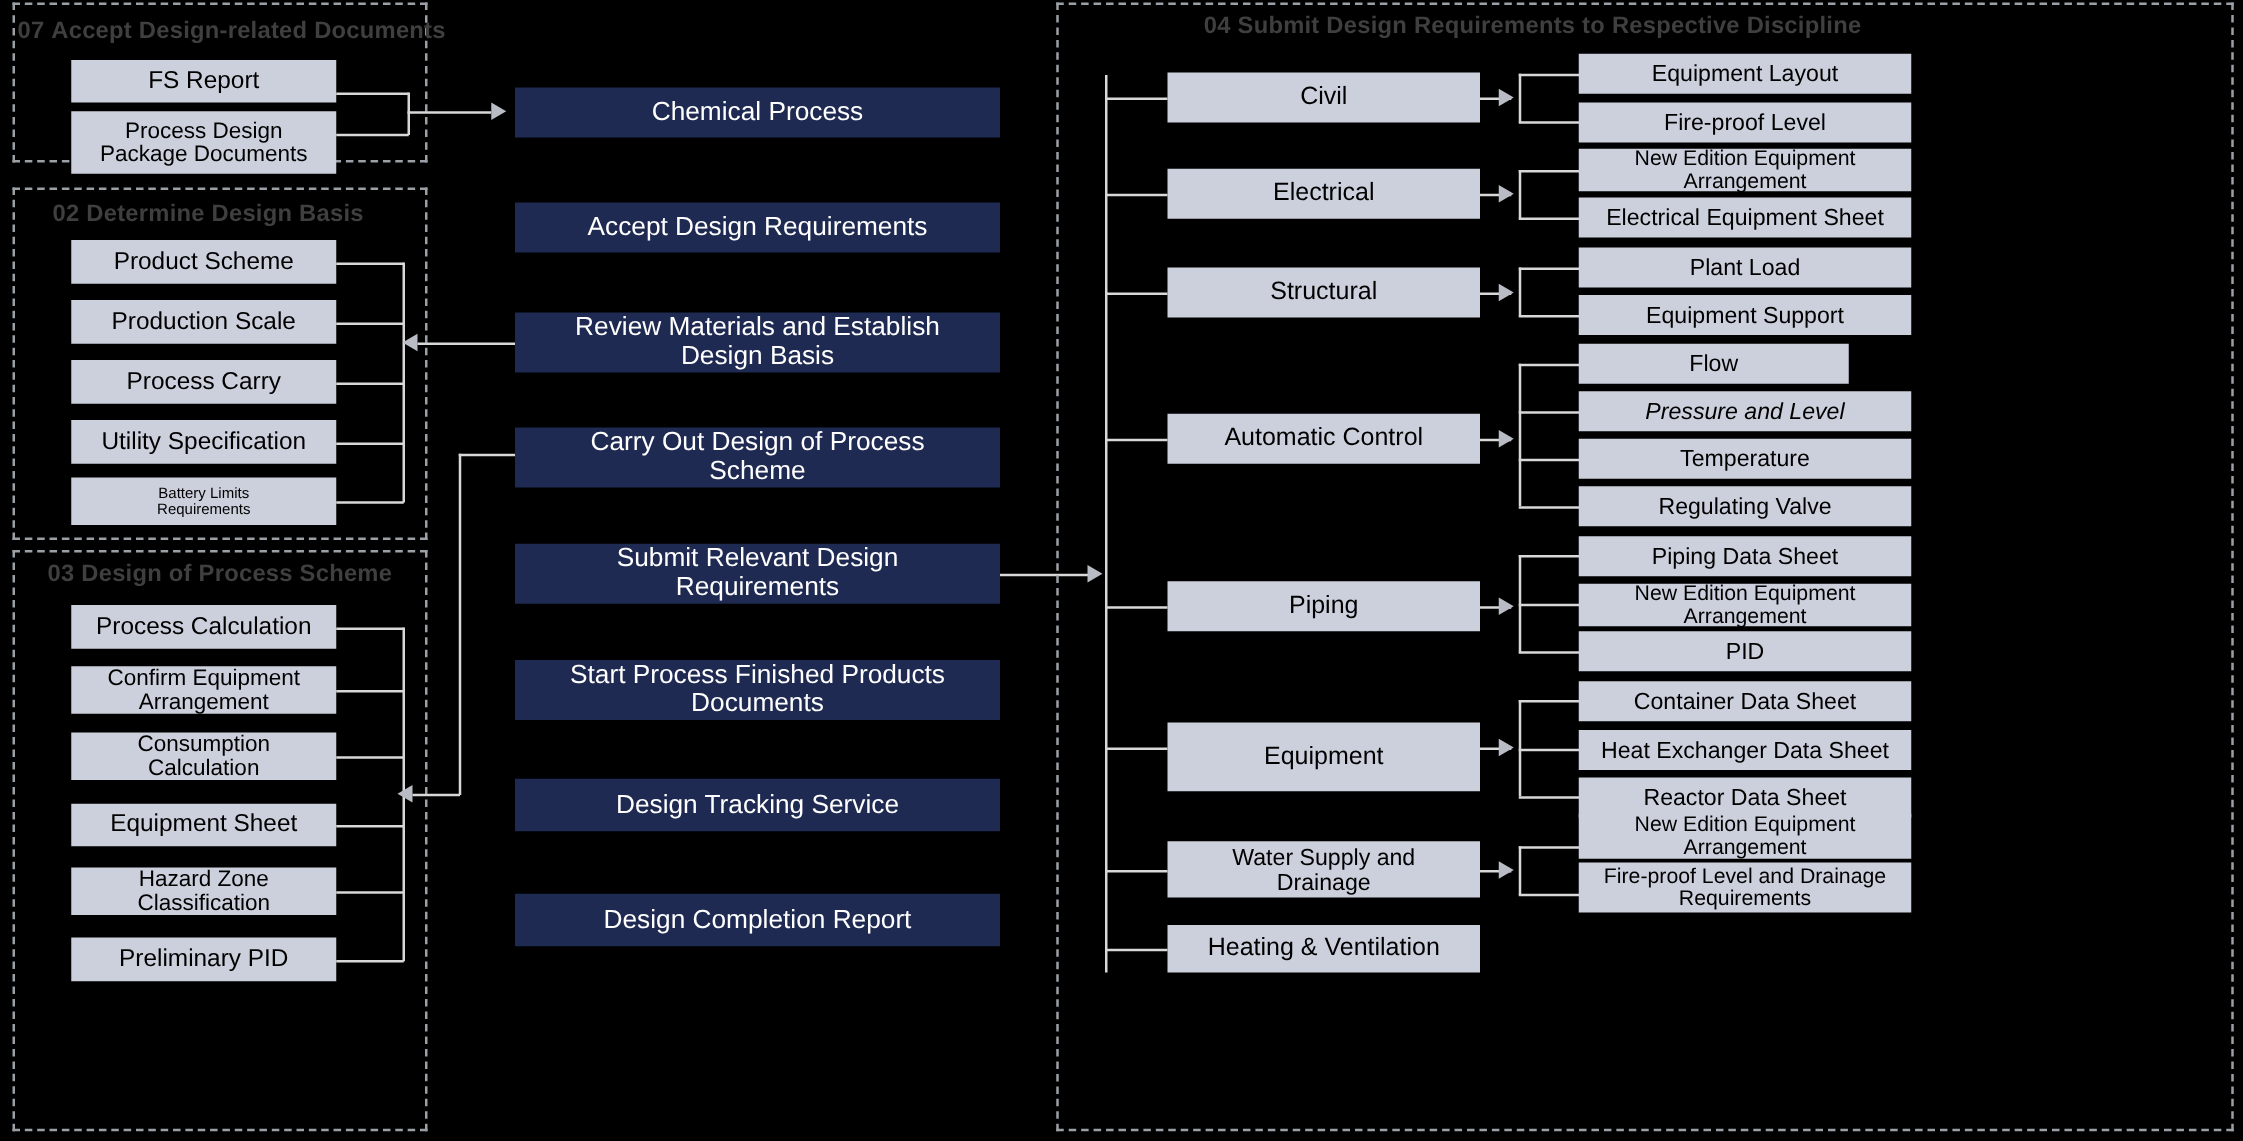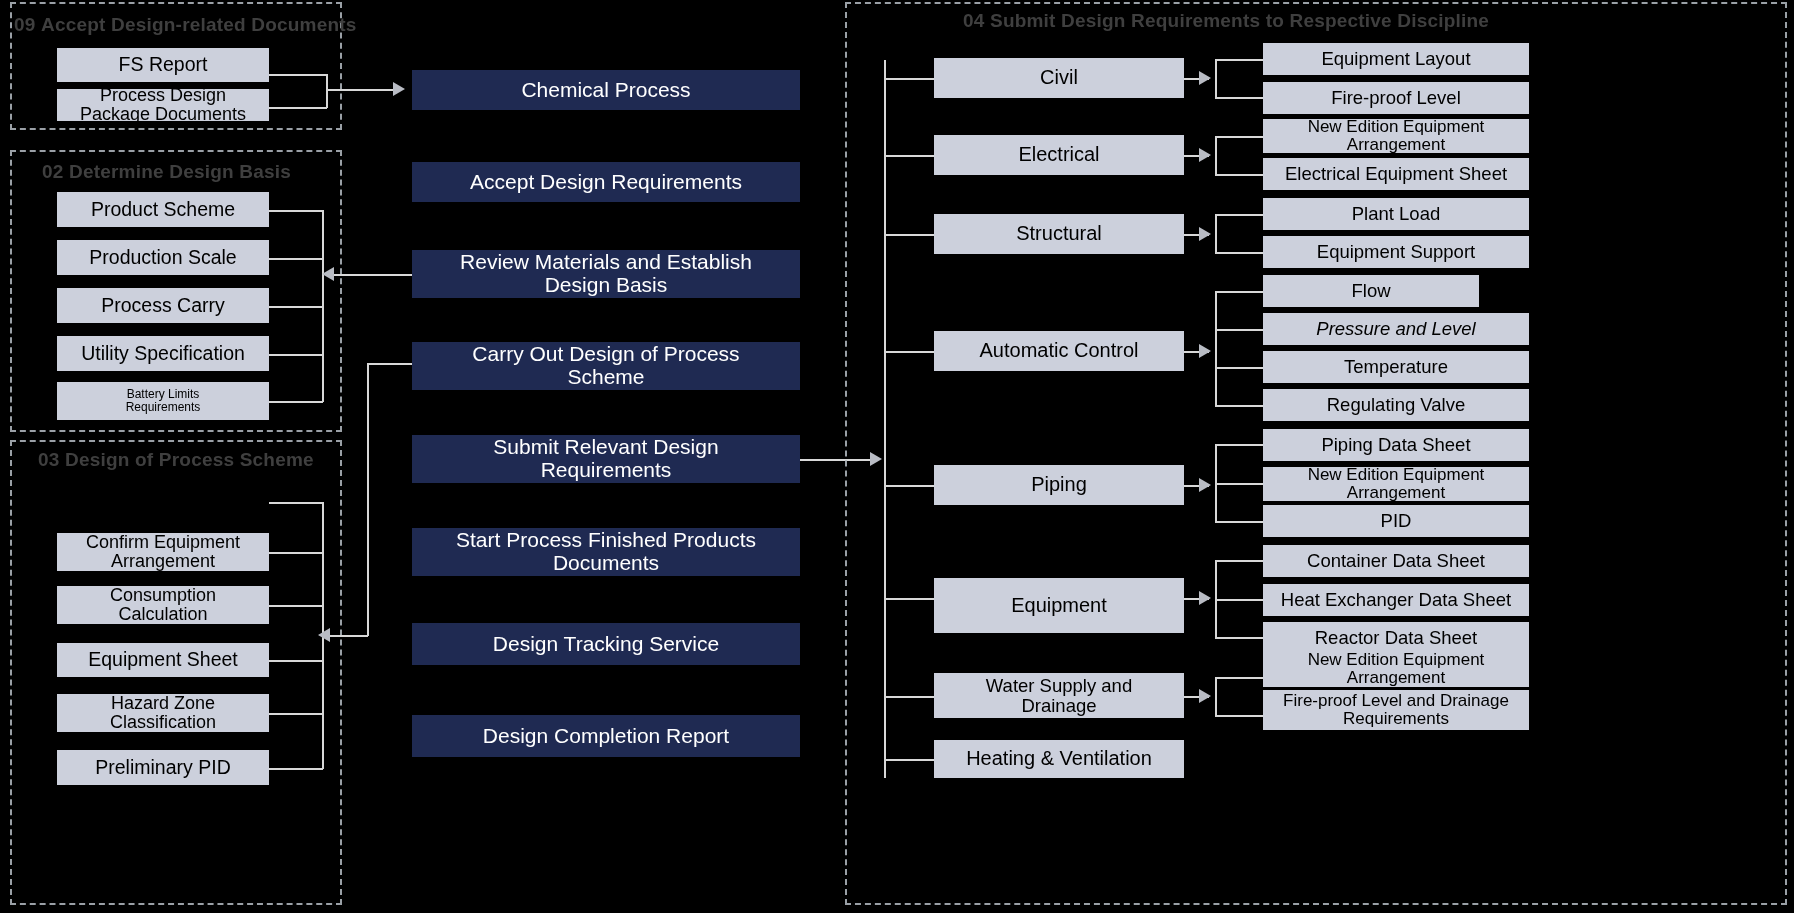--- a/index.html
+++ b/index.html
@@ -28,26 +28,26 @@
   .arrow{position:absolute;width:0;height:0;border-style:solid;}
   .arr-r{border-width:7px 0 7px 12px;border-color:transparent transparent transparent #b9bcc4;}
   .arr-l{border-width:7px 12px 7px 0;border-color:transparent #b9bcc4 transparent transparent;}
 </style>
 </head>
 <body>
 
 <div id="stage">
 
   <div class="group" style="left:10px;top:2px;width:332px;height:128px;"></div>
-  <div class="group-title" style="left:14px;top:14px;"><span>09</span>&nbsp;<span>Accept Design-related Documents</span></div>
+  <div class="group-title" style="left:14px;top:14px;"><span>07</span>&nbsp;<span>Accept Design-related Documents</span></div>
 
   <div class="box gray" style="left:57px;top:48px;width:212px;height:34px;">
     <span>FS Report</span>
   </div>
-  <div class="box gray" style="left:57px;top:89px;width:212px;height:32px;white-space:pre-line;font-size:18px;">
+  <div class="box gray" style="left:57px;top:89px;width:212px;height:50px;white-space:pre-line;font-size:18px;">
     <span>Process Design
 Package Documents</span>
   </div>
 
   <div class="ln h" style="left:269px;top:74px;width:58px;"></div>
   <div class="ln h" style="left:269px;top:107px;width:58px;"></div>
   <div class="ln v" style="left:326px;top:74px;height:34px;"></div>
   <div class="ln h" style="left:326px;top:89px;width:67px;"></div>
   <div class="arrow arr-r" style="left:393px;top:82px;"></div>
 
@@ -77,20 +77,23 @@
   <div class="ln h" style="left:269px;top:354px;width:54px;"></div>
   <div class="ln h" style="left:269px;top:401px;width:54px;"></div>
   <div class="ln v" style="left:322px;top:210px;height:192px;"></div>
 
   <div class="arrow arr-l" style="left:322px;top:267px;"></div>
   <div class="ln h" style="left:334px;top:274px;width:78px;"></div>
 
   <div class="group" style="left:10px;top:440px;width:332px;height:465px;"></div>
   <div class="group-title" style="left:38px;top:449px;"><span>03</span>&nbsp;<span>Design of Process Scheme</span></div>
 
+  <div class="box gray" style="left:57px;top:484px;width:212px;height:35px;">
+    <span>Process Calculation</span>
+  </div>
   <div class="box gray" style="left:57px;top:533px;width:212px;height:38px;white-space:pre-line;font-size:18px;">
     <span>Confirm Equipment
 Arrangement</span>
   </div>
   <div class="box gray" style="left:57px;top:586px;width:212px;height:38px;white-space:pre-line;font-size:18px;">
     <span>Consumption
 Calculation</span>
   </div>
   <div class="box gray" style="left:57px;top:643px;width:212px;height:34px;">
     <span>Equipment Sheet</span>

